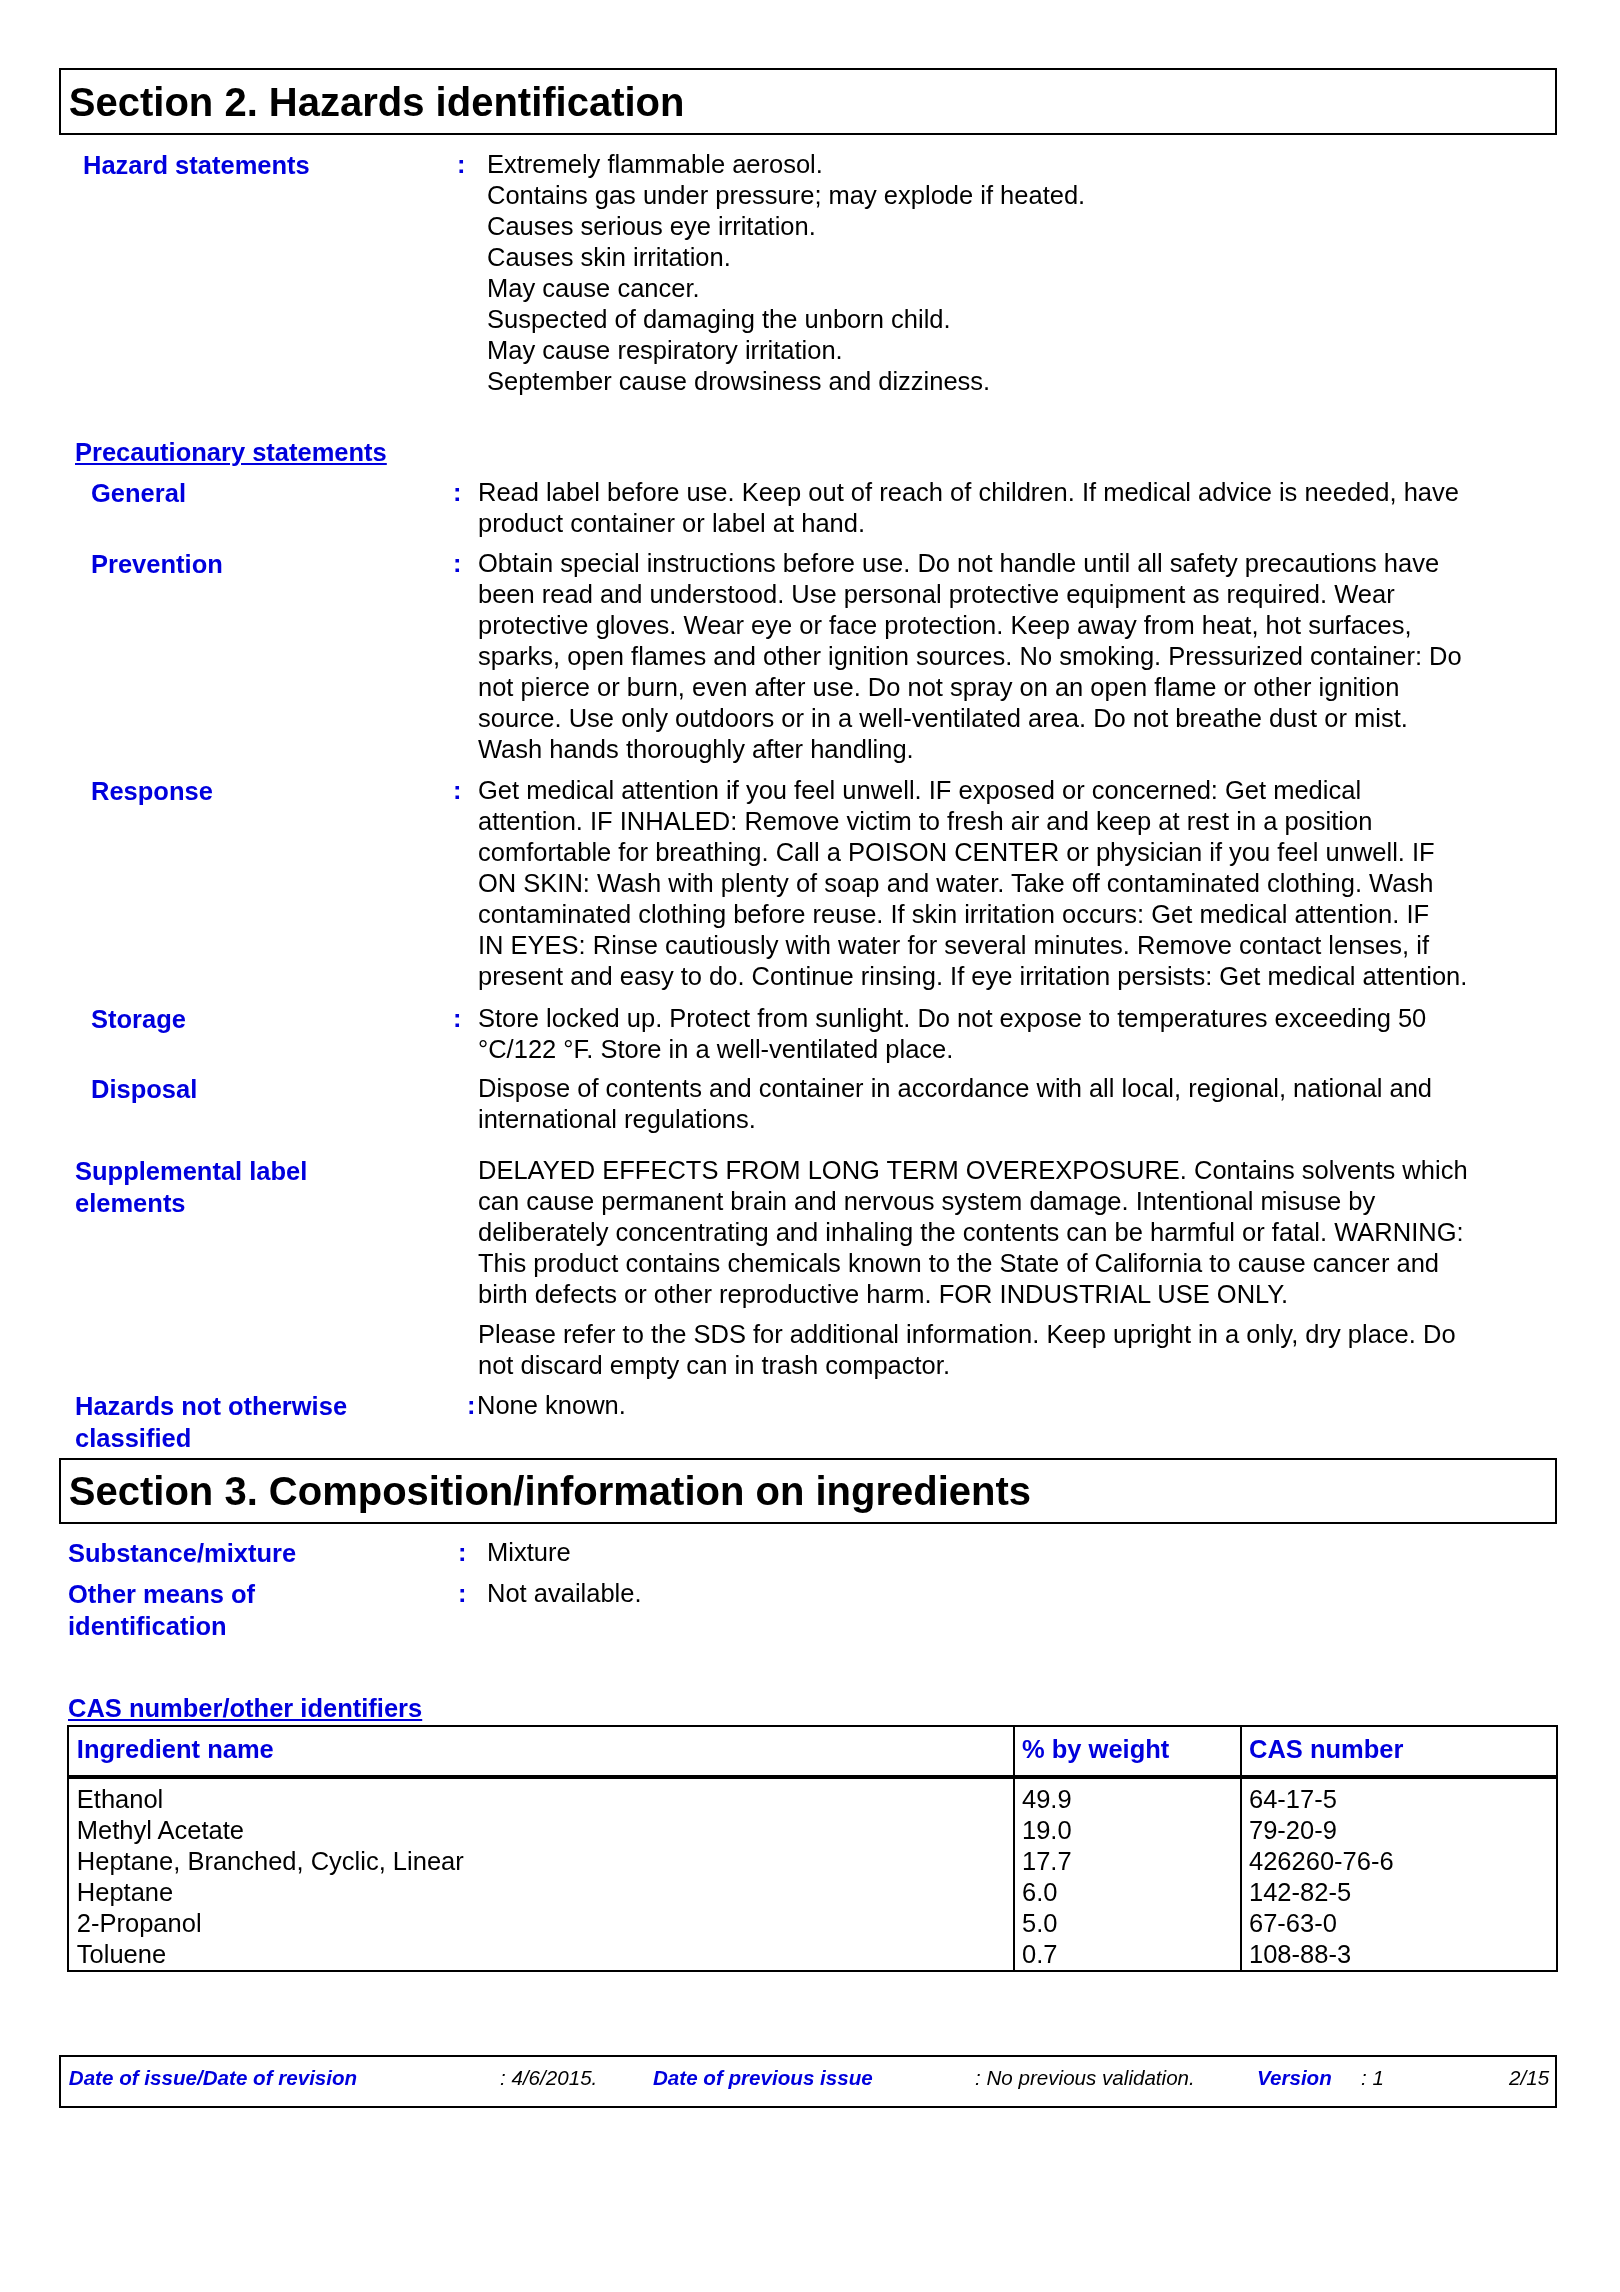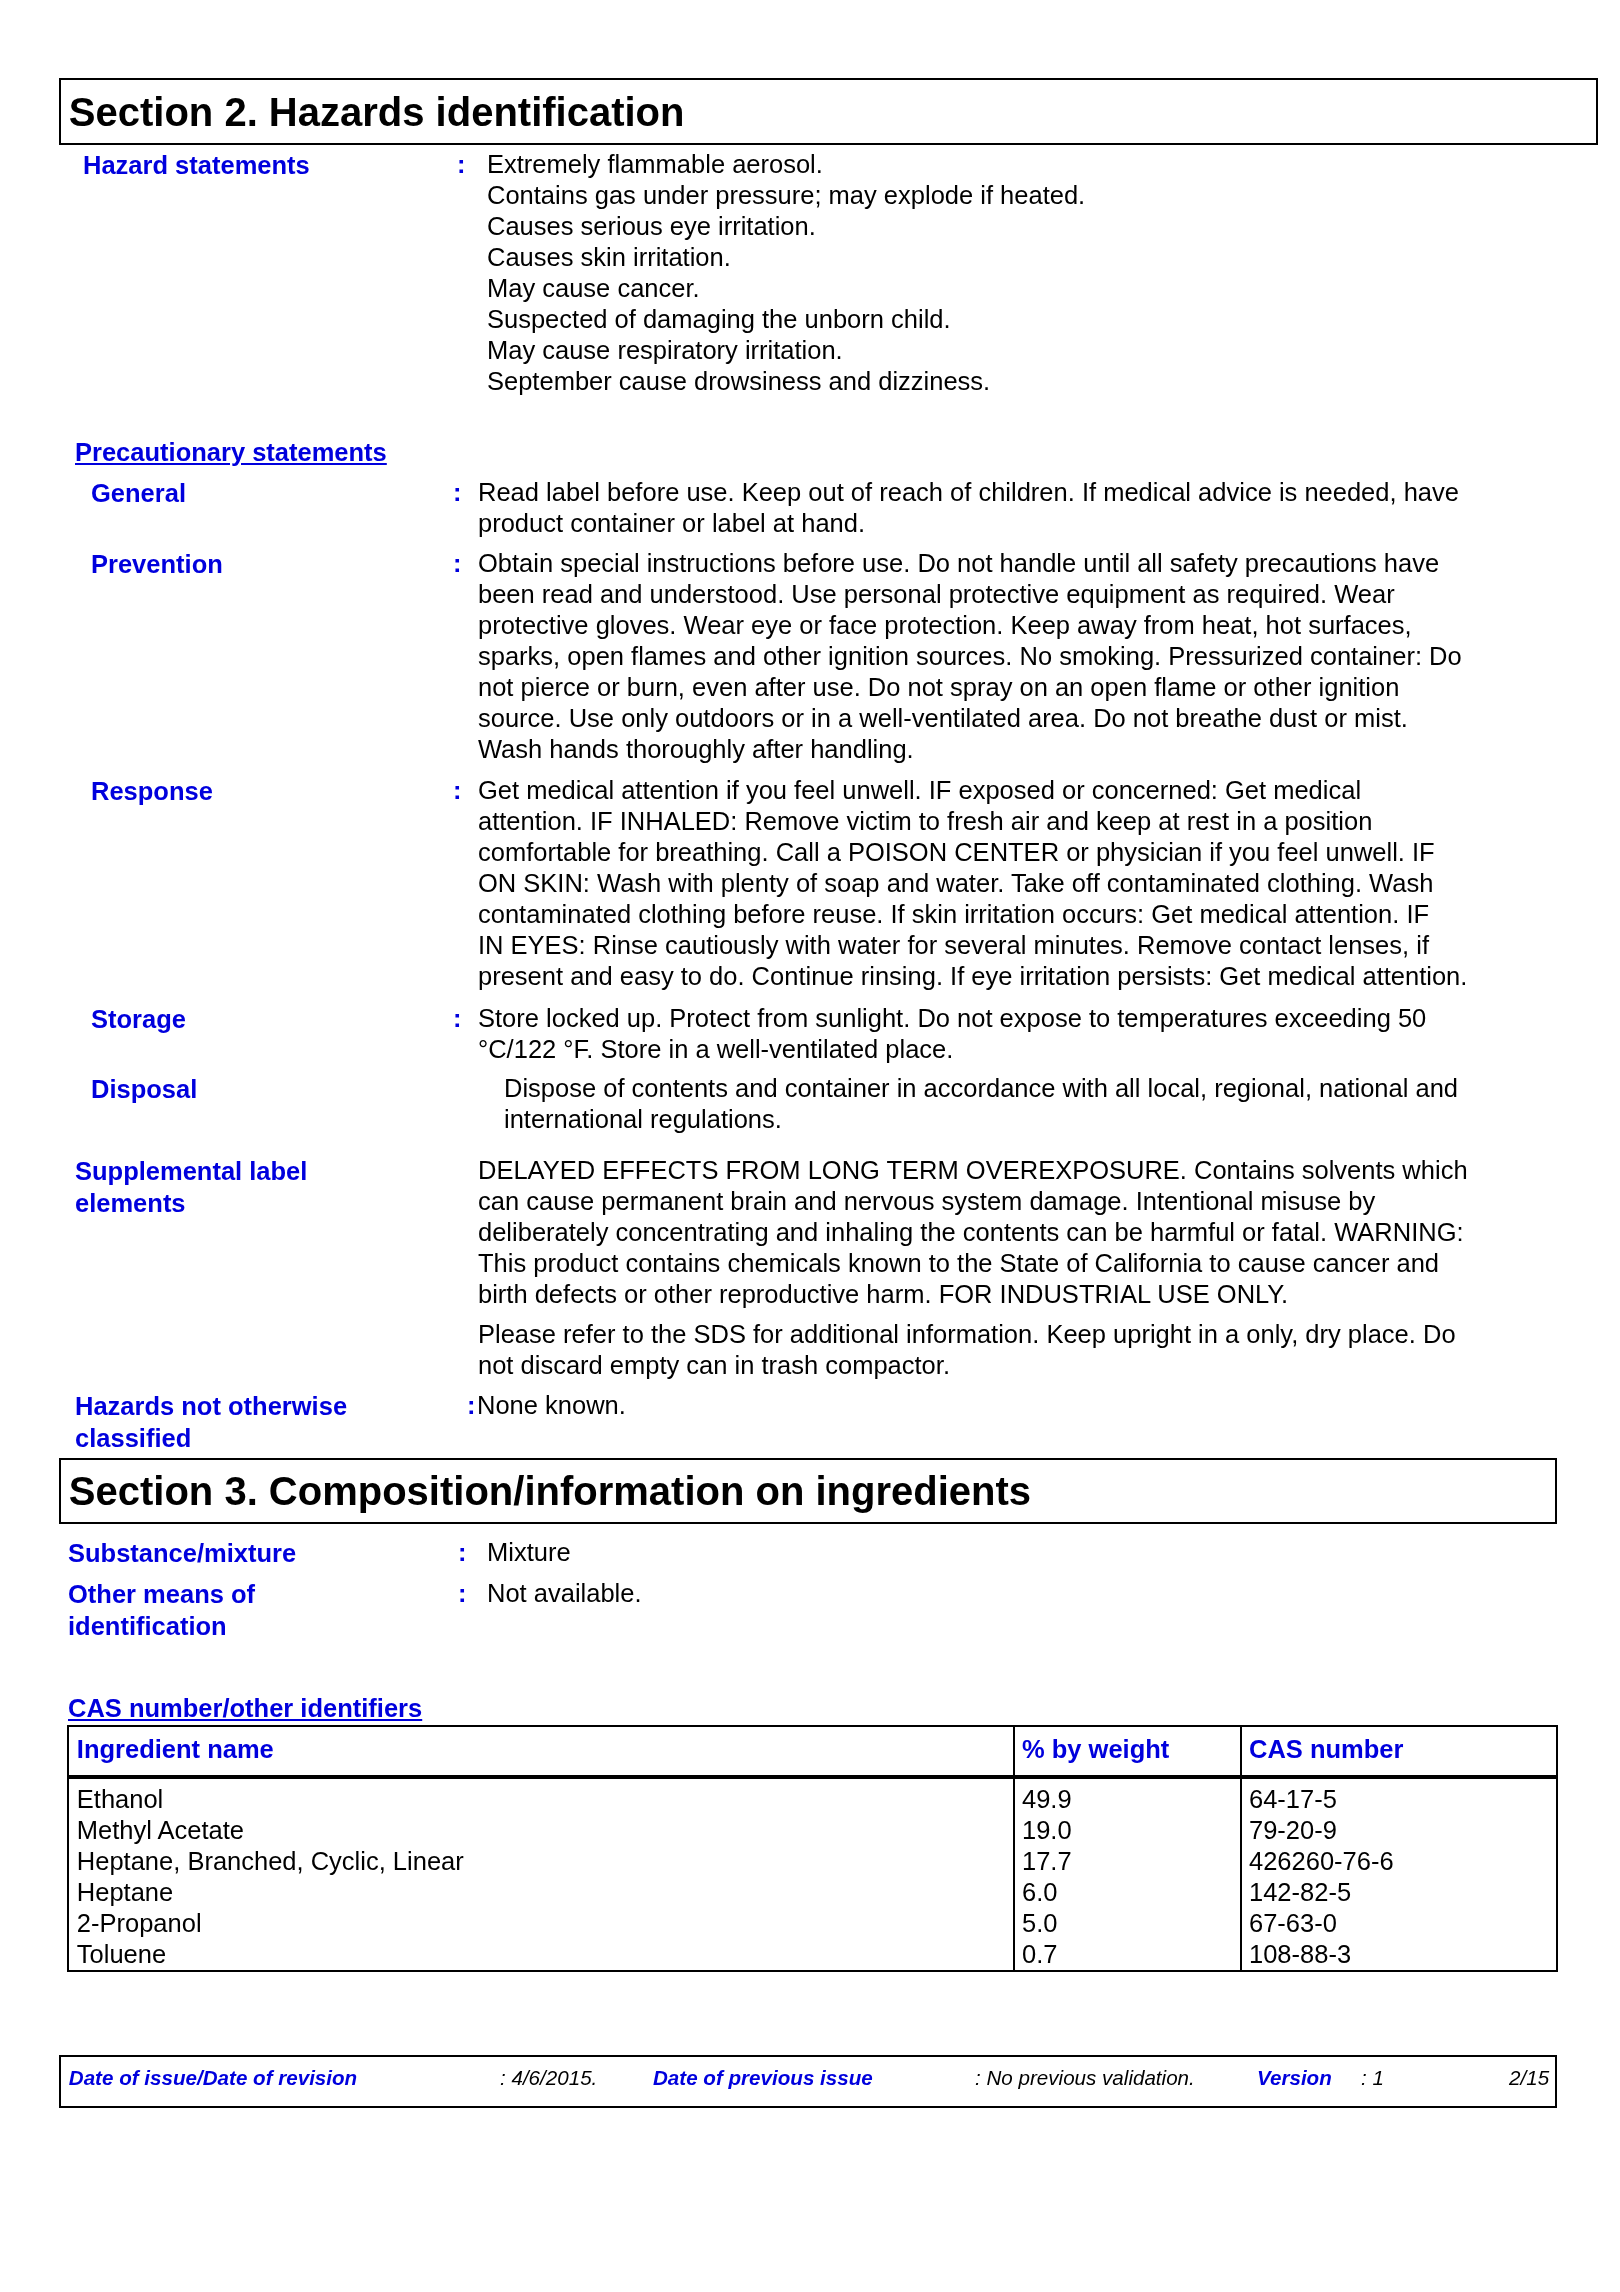--- a/index.html
+++ b/index.html
@@ -46,21 +46,21 @@
   .footer {
     position: absolute; left: 59px; top: 2055px; width: 1494px; height: 49px;
     border: 2.9px solid #000; box-sizing: content-box;
   }
   .f-lbl { position: absolute; top: 8.8px; color: #0000dd; font-weight: bold; font-style: italic; font-size: 20.6px; white-space: nowrap; text-align: center; }
   .f-val { position: absolute; top: 8.8px; color: #000; font-style: italic; font-size: 20.6px; white-space: nowrap; }
 </style>
 </head>
 <body>
 
-<div class="section-box" style="top:78px;height:63px;padding-left:41px;">
+<div class="section-box" style="top:68px;height:63px;">
   <div class="section-title" style="top:11.8px;">Section 2. Hazards identification</div>
 </div>
 
 <div class="lbl" style="left:83px;top:149px;">Hazard statements</div>
 <div class="colon" style="left:457px;top:149px;">:</div>
 <div class="txt" style="left:487px;top:149px;">
   <span class="line">Extremely flammable aerosol.</span>
   <span class="line">Contains gas under pressure; may explode if heated.</span>
   <span class="line">Causes serious eye irritation.</span>
   <span class="line">Causes skin irritation.</span>
@@ -104,21 +104,21 @@
 </div>
 
 <div class="lbl" style="left:91px;top:1003px;">Storage</div>
 <div class="colon" style="left:453px;top:1003px;">:</div>
 <div class="txt" style="left:478px;top:1003px;">
   <span class="line">Store locked up.  Protect from sunlight.  Do not expose to temperatures exceeding 50</span>
   <span class="line">°C/122 °F.  Store in a well-ventilated place.</span>
 </div>
 
 <div class="lbl" style="left:91px;top:1073px;">Disposal</div>
-<div class="txt" style="left:504px;top:1073px;">
+<div class="txt" style="left:478px;top:1073px;">
   <span class="line">Dispose of contents and container in accordance with all local, regional, national and</span>
   <span class="line">international regulations.</span>
 </div>
 
 <div class="lbl" style="left:75px;top:1155px;">
   <span style="display:block">Supplemental label</span>
   <span style="display:block">elements</span>
 </div>
 <div class="txt" style="left:478px;top:1155px;">
   <span class="line">DELAYED EFFECTS FROM LONG TERM OVEREXPOSURE. Contains solvents which</span>

